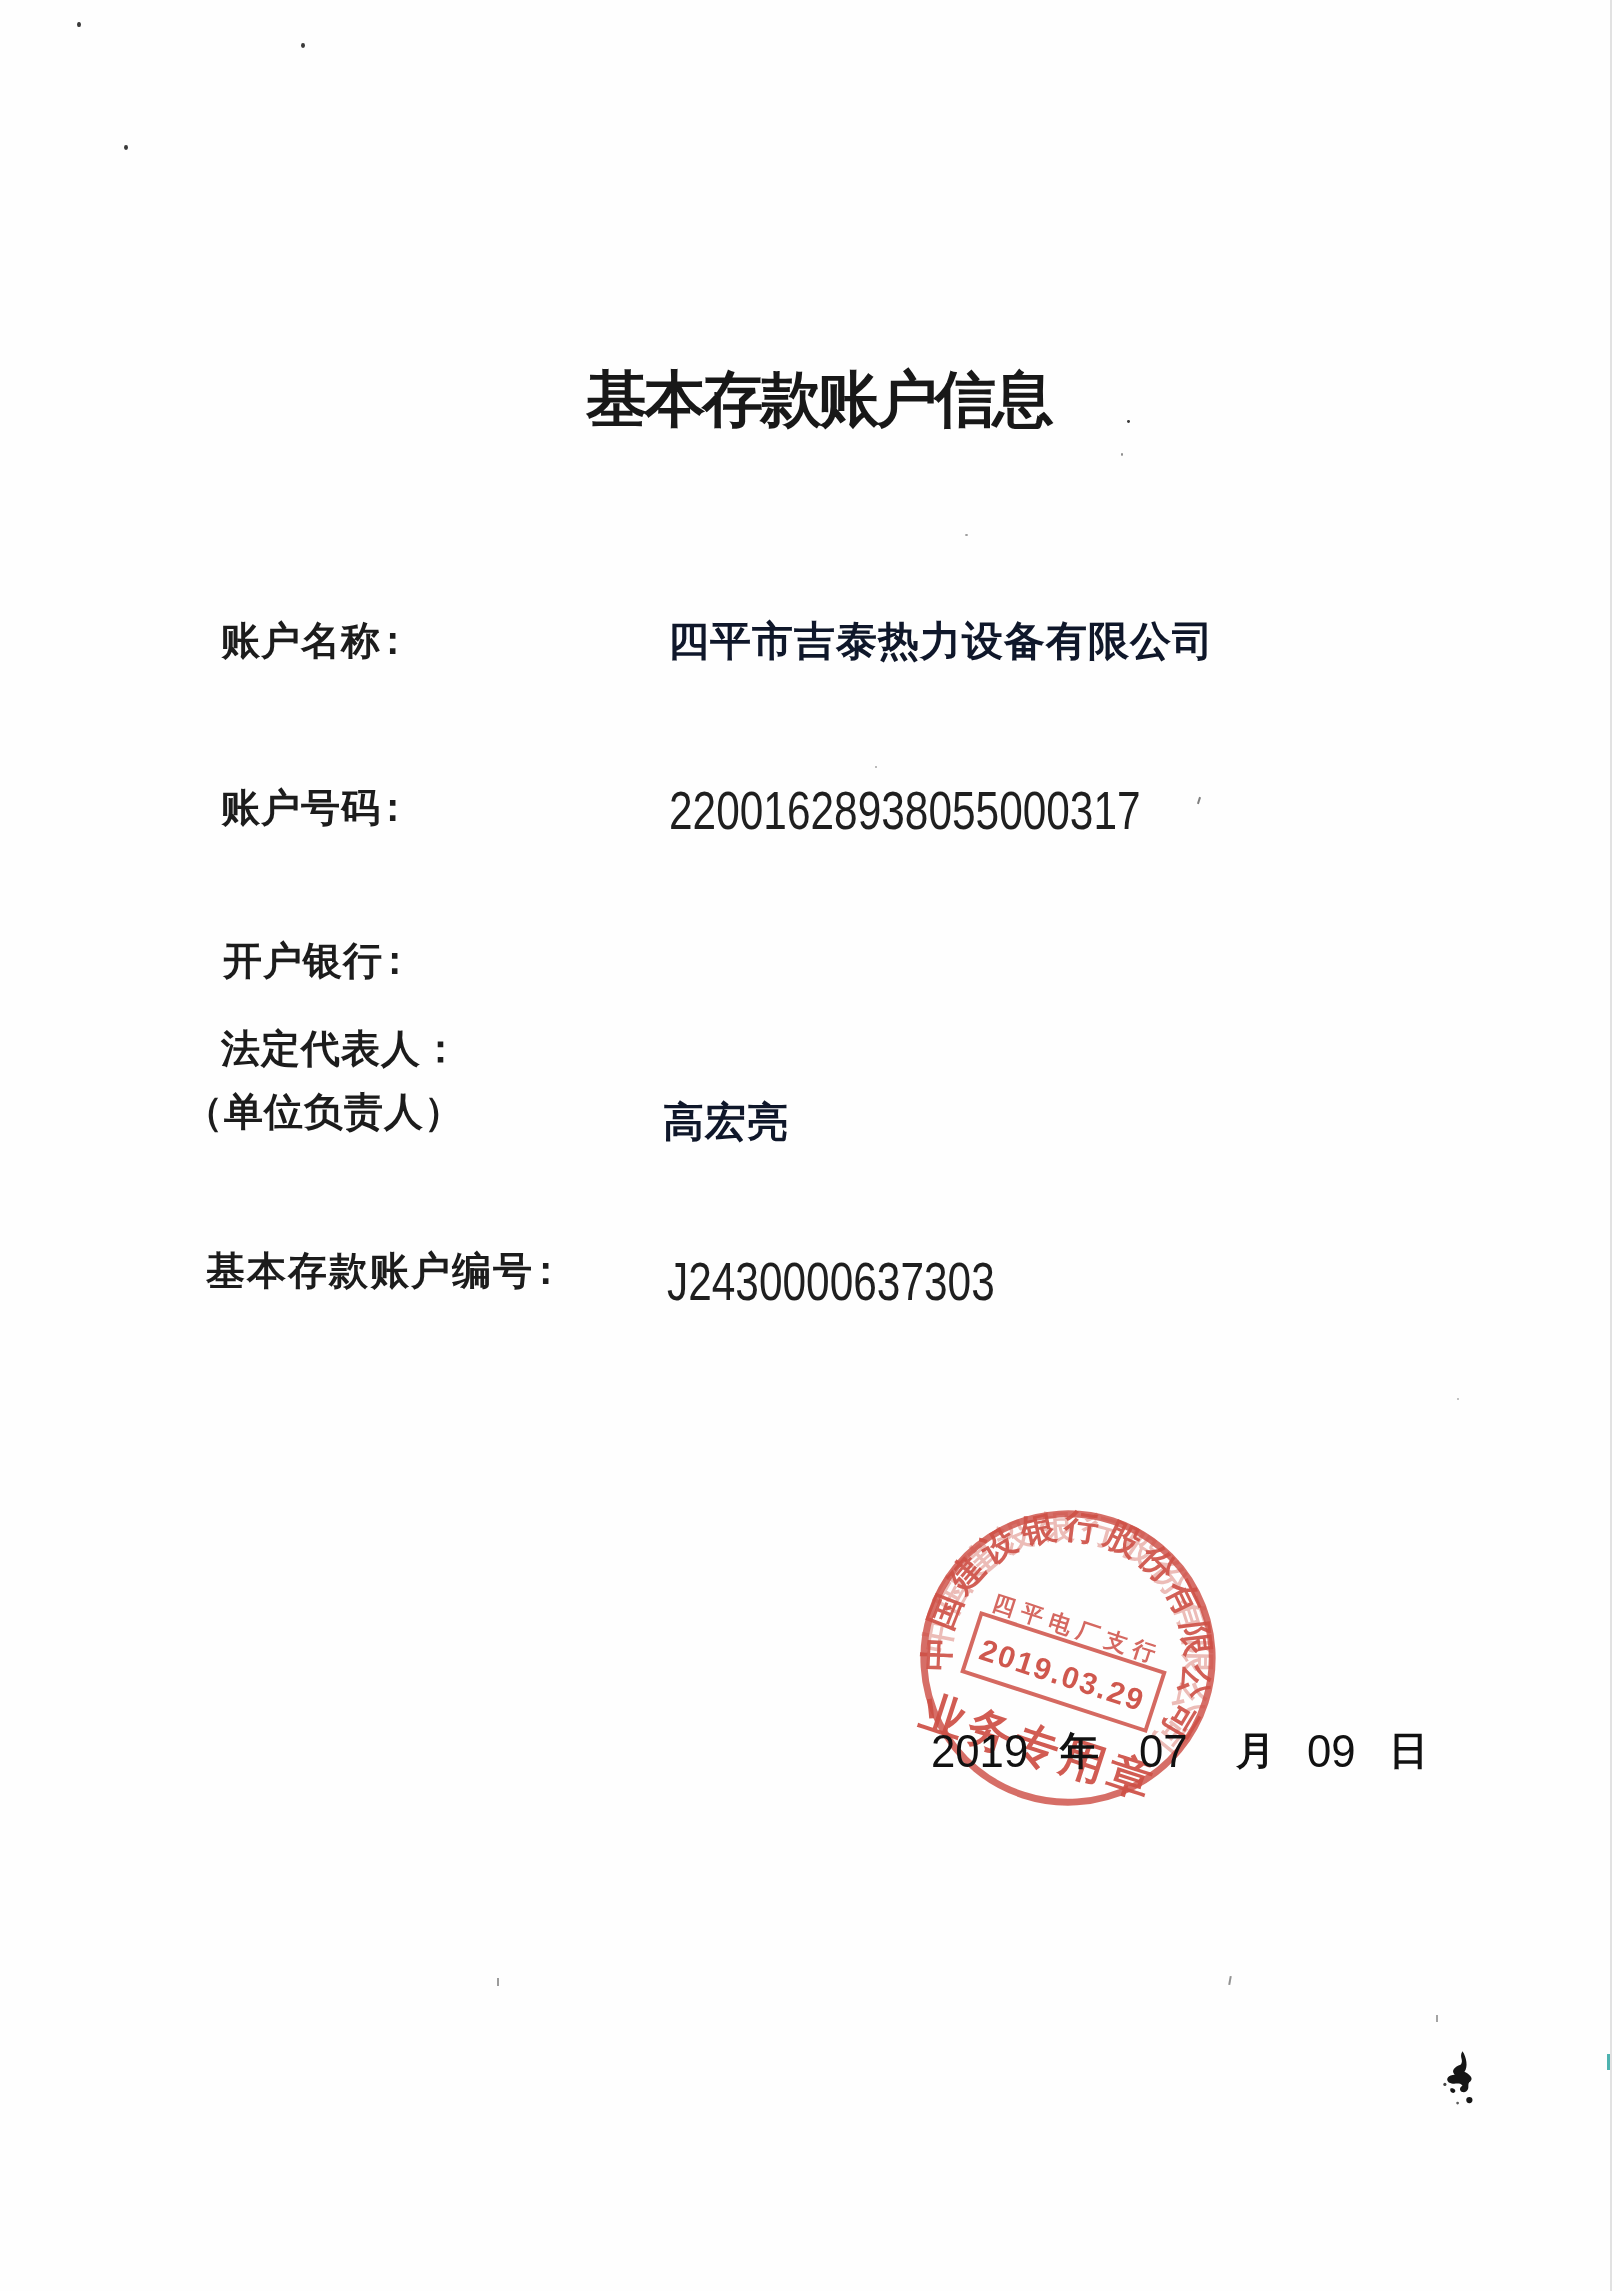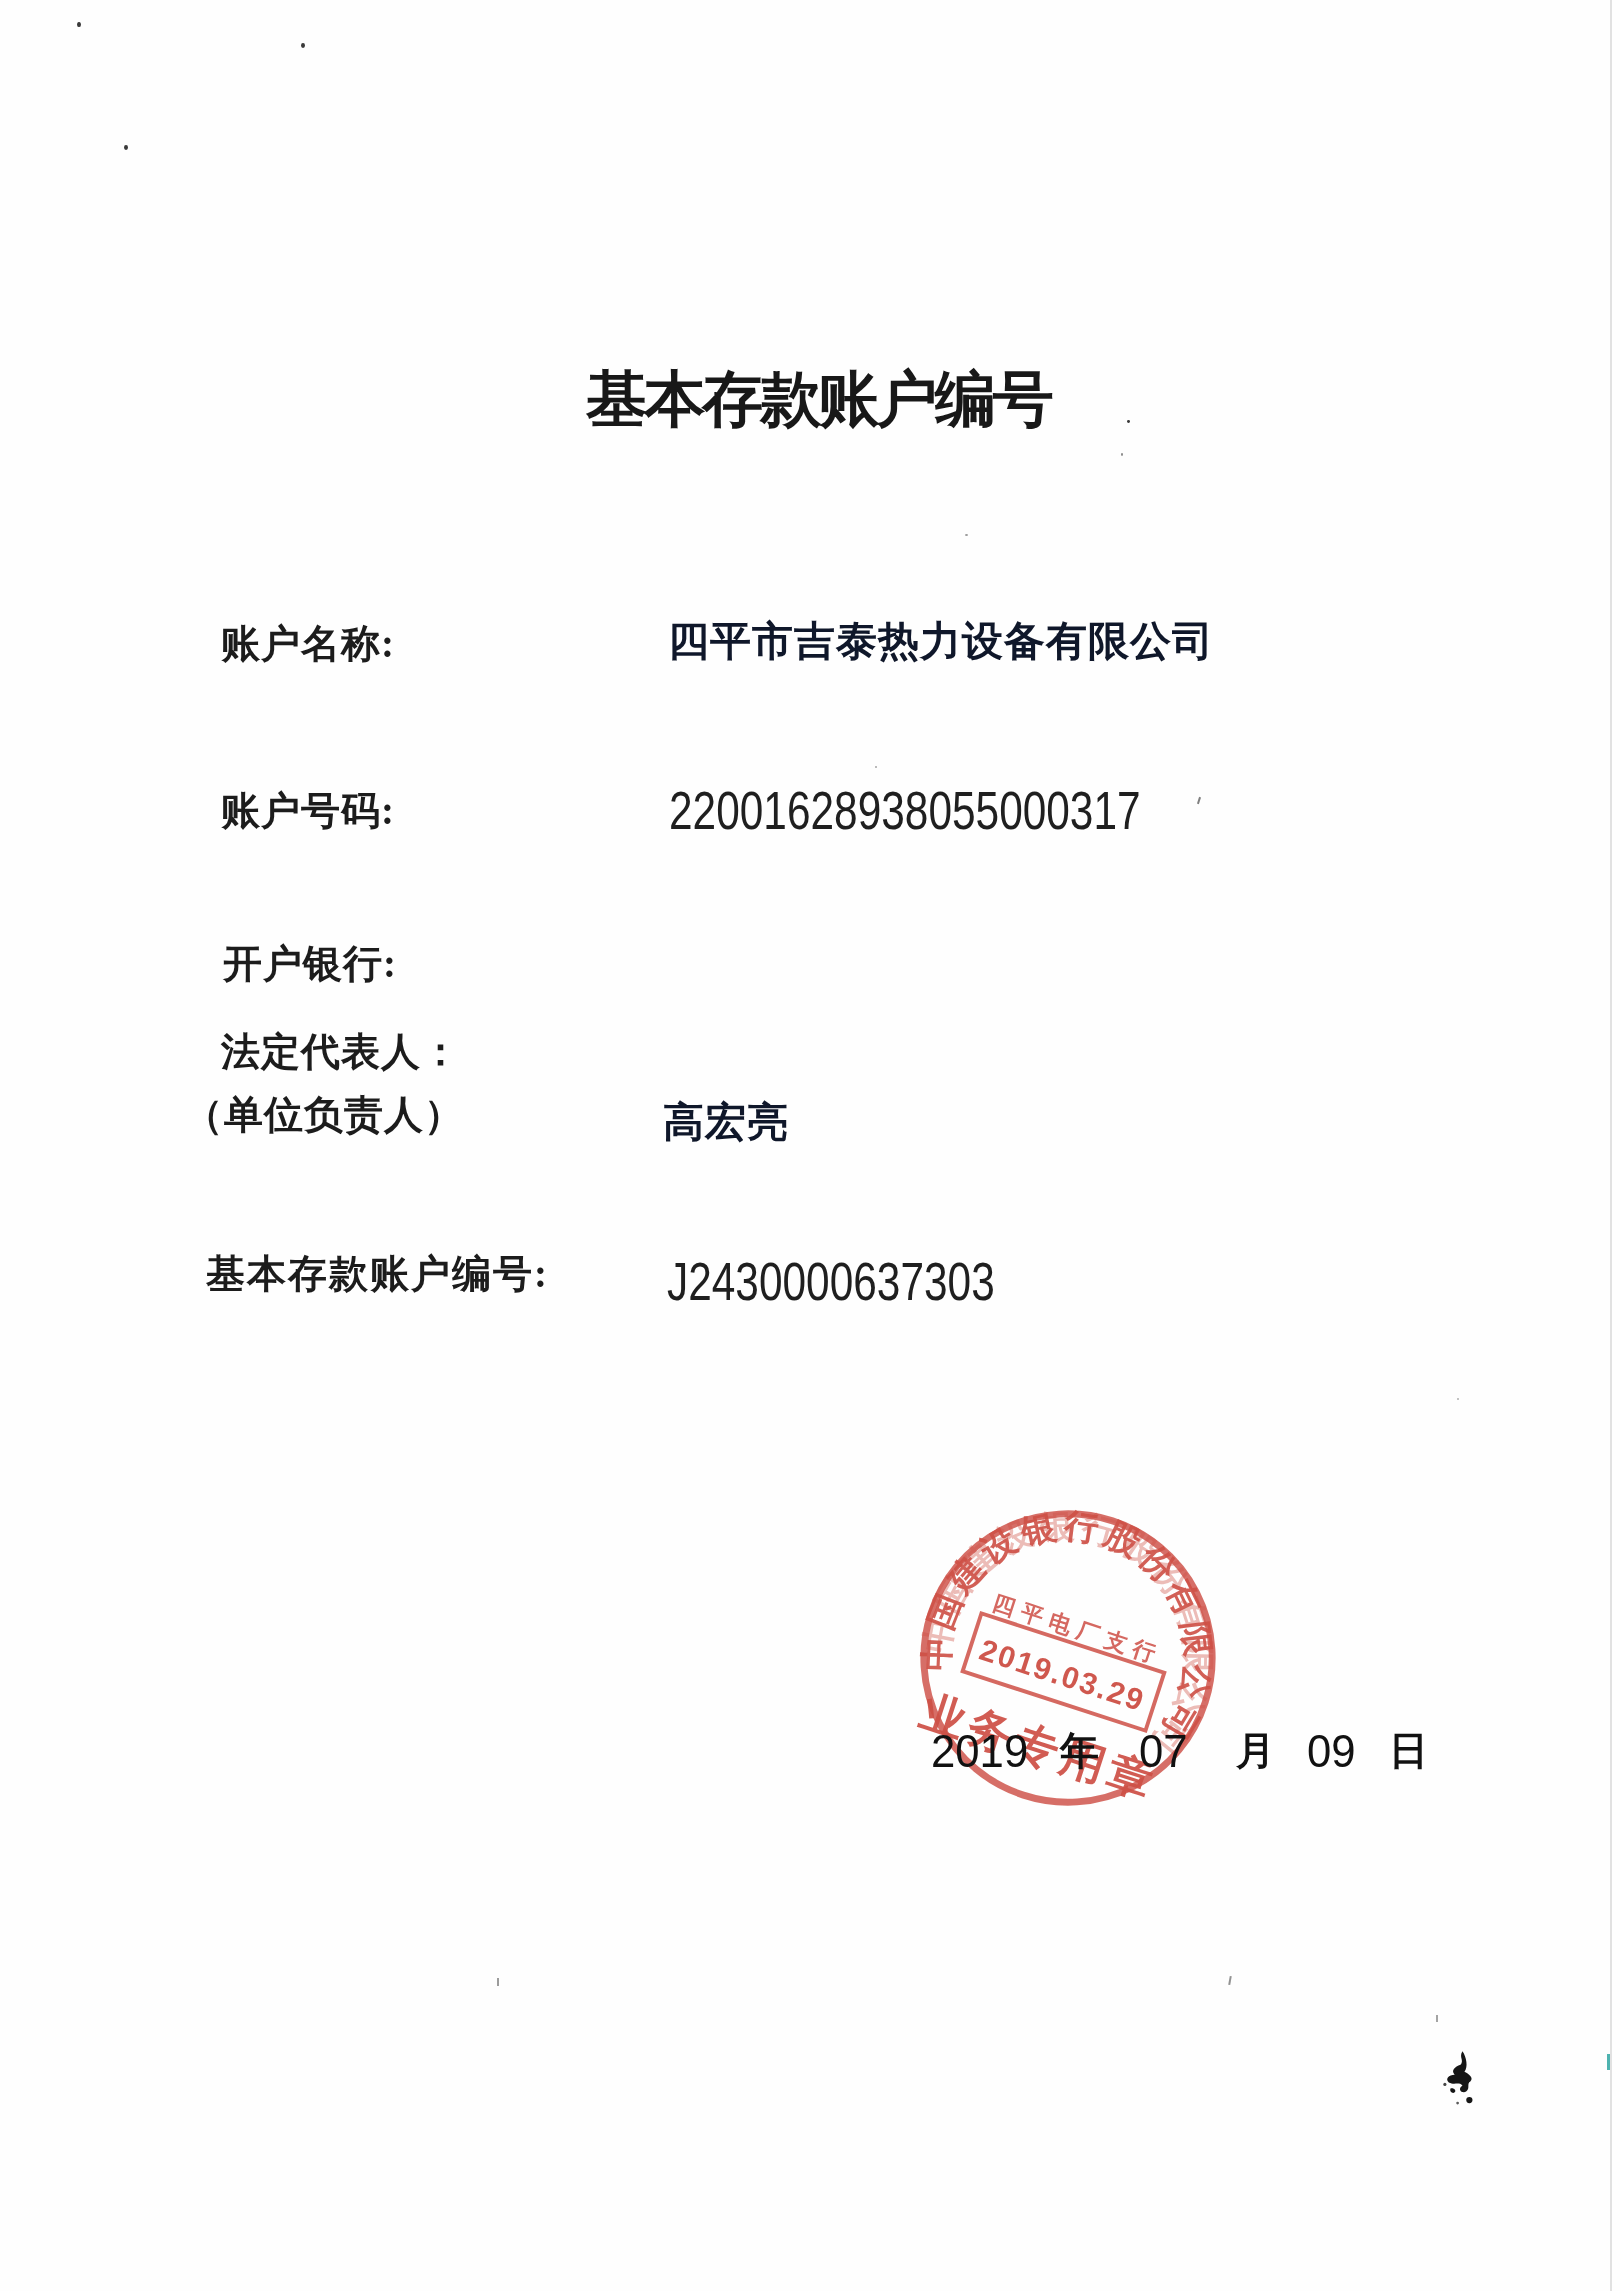--- a/index.html
+++ b/index.html
@@ -18,20 +18,21 @@
   .doc-title {
     left: 549px; top: 359px; width: 539px;
     font-size: 61px; font-weight: 700;
     letter-spacing: -2.9px; text-align: center;
     color: #181818;
   }
 
   .field-label {
     font-size: 39px; font-weight: 600; letter-spacing: 1px; color: #1c1c1c;
     line-height: 1.1;
+    font-family: Liberation Mono, monospace;
   }
   .field-value {
     font-size: 41px; font-weight: 600; letter-spacing: 1px; color: #0f172a;
     line-height: 1.1;
   }
   .num-value {
     font-family: "Liberation Sans", "DejaVu Sans", sans-serif;
     font-size: 53px; font-weight: 500; color: #1f1f1f;
     transform: scaleX(0.8); transform-origin: left top; line-height: 1;
   }
@@ -67,21 +68,21 @@
   .teal-dash {
     position: absolute; left: 1607px; top: 2054px; width: 2.9px; height: 15.7px;
     background: #2fa6a2; opacity: 0.85;
   }
 </style>
 </head>
 <body>
 
 <div class="page">
 
-  <div class="abs doc-title">基本存款账户编号</div>
+  <div class="abs doc-title">基本存款账户信息</div>
 
   <div class="abs field-label" style="left:221px; top:623px;">账户名称:</div>
   <div class="abs field-value" style="left:668px; top:619px;">四平市吉泰热力设备有限公司</div>
 
   <div class="abs field-label" style="left:221px; top:790px;text-align:center;">账户号码:</div>
   <div class="abs num-value" style="left:669px; top:784px;">22001628938055000317</div>
 
   <div class="abs field-label" style="left:223px; top:943px;">开户银行:</div>
 
   <div class="abs field-label" style="left:221px; top:1031px;">法定代表人：</div>

